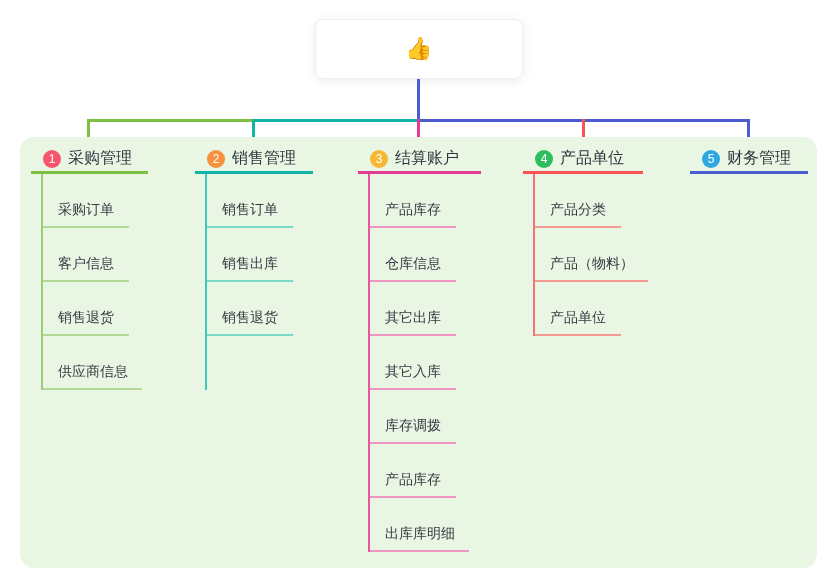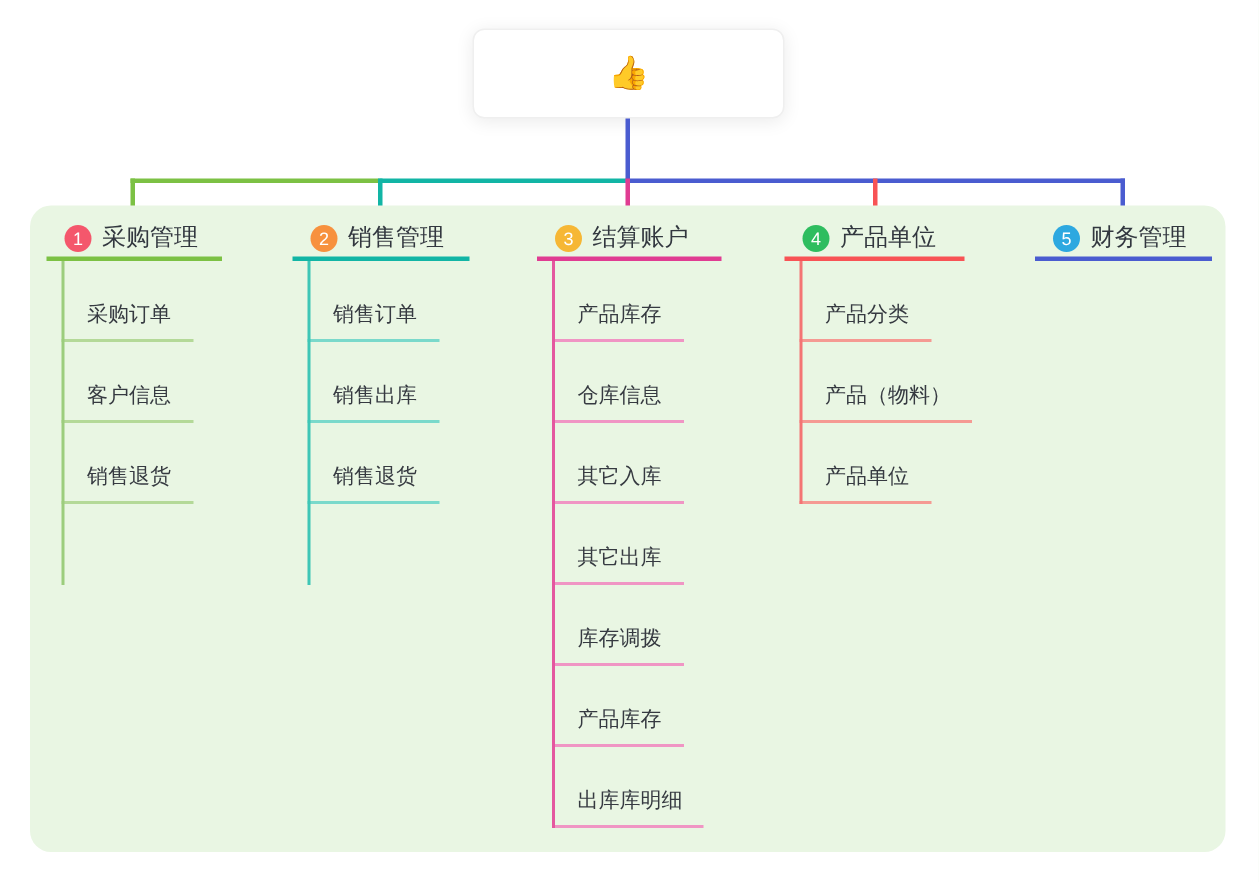--- a/index.html
+++ b/index.html
@@ -74,20 +74,21 @@
 
   <div class="branch" style="left: 31px; width: 117px; --lineh: 216px; --main: #7cc144; --line: #9ccd7d; --child: #b4d998; --badge: #f4576c;">
     <div class="branch-title">
       <span class="badge">1</span>
       <span>采购管理</span>
     </div>
     <div class="children">
       <div class="child">采购订单</div>
       <div class="child">客户信息</div>
       <div class="child">销售退货</div>
+      <div class="child">供应商信息</div>
     </div>
   </div>
 
   <div class="branch" style="left: 195px; width: 118px; --lineh: 216px; --main: #12b5a5; --line: #3ec6b6; --child: #7ad9cb; --badge: #f7913e;">
     <div class="branch-title">
       <span class="badge">2</span>
       <span>销售管理</span>
     </div>
     <div class="children">
       <div class="child">销售订单</div>
@@ -97,22 +98,22 @@
   </div>
 
   <div class="branch" style="left: 358px; width: 123px; --lineh: 378px; --main: #e03c92; --line: #e4589f; --child: #f095c4; --badge: #f6b735;">
     <div class="branch-title">
       <span class="badge">3</span>
       <span>结算账户</span>
     </div>
     <div class="children">
       <div class="child">产品库存</div>
       <div class="child">仓库信息</div>
+      <div class="child">其它出库</div>
       <div class="child">其它入库</div>
-      <div class="child">其它出库</div>
       <div class="child">库存调拨</div>
       <div class="child">产品库存</div>
       <div class="child">出库库明细</div>
     </div>
   </div>
 
   <div class="branch" style="left: 523px; width: 120px; --lineh: 162px; --main: #f85355; --line: #f47474; --child: #f59a93; --badge: #2ebd5f;">
     <div class="branch-title">
       <span class="badge">4</span>
       <span>产品单位</span>

